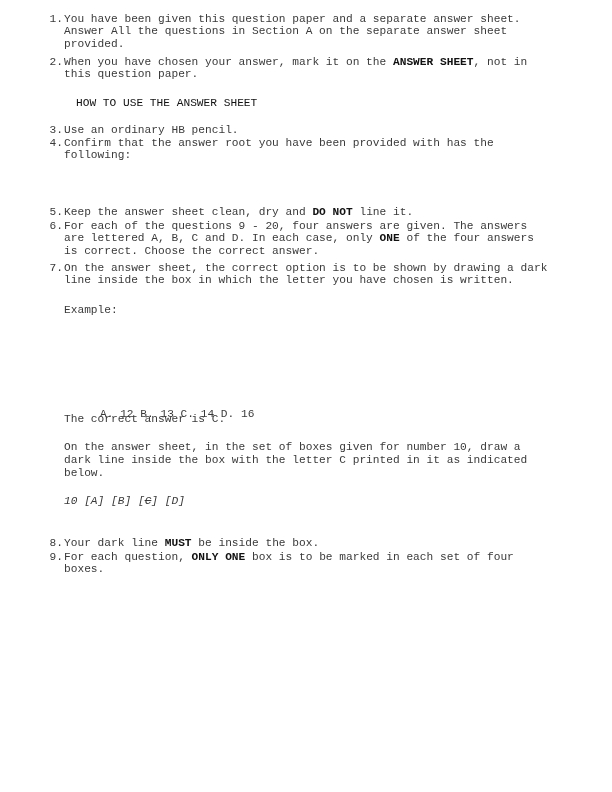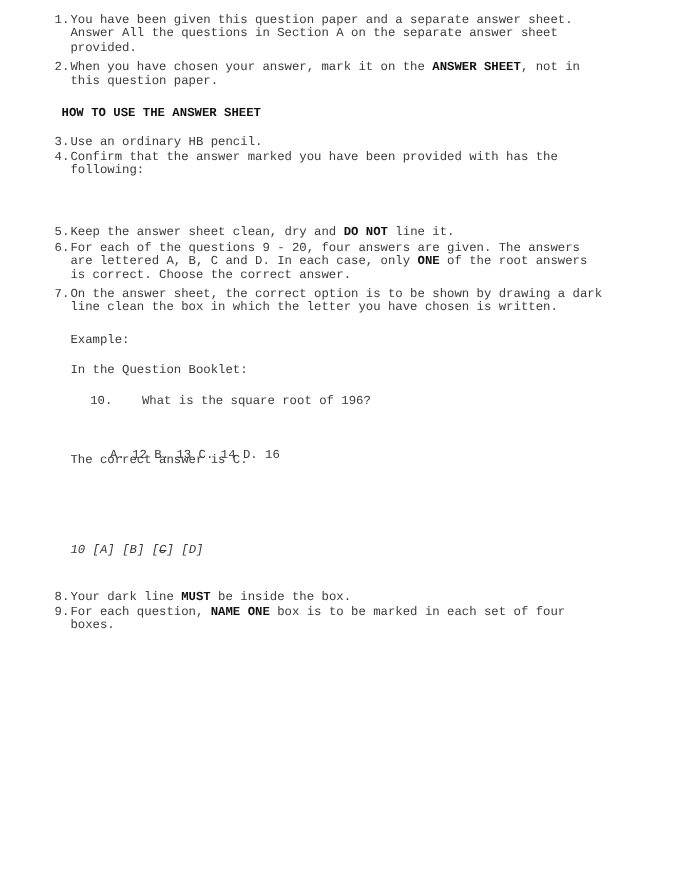--- a/index.html
+++ b/index.html
@@ -5,21 +5,21 @@
   html, body { margin: 0; padding: 0; background: #ffffff; }
   body {
     width: 612px; height: 792px; position: relative; overflow: hidden;
     font-family: "Liberation Mono", "DejaVu Sans Mono", monospace;
     font-size: 11.2px; color: #3a3a3a; line-height: 12.4px;
   }
   .page { position: absolute; left: 0; top: 0; width: 612px; height: 792px; }
   .item { position: absolute; left: 47px; width: 545px; }
   .num { position: absolute; left: 0; top: 0; width: 16px; text-align: right; }
   .txt { margin-left: 17px; white-space: pre-wrap; }
-  .heading { position: absolute; left: 12px; font-weight: bold; color: #111; padding-left: 44px; }
+  .heading { position: absolute; left: 32px; font-weight: normal; color: #111; padding-left: 44px; }
   .block { position: absolute; left: 64px; white-space: pre; }
   b { color: #111; text-align: right; }
   .strike { text-decoration: line-through; }
 </style>
 </head>
 <body>
 
 <div class="page">
 
   <div class="item" style="top:13px;">
@@ -37,56 +37,57 @@
 
   <div class="heading" style="top:97px;">HOW TO USE THE ANSWER SHEET</div>
 
   <div class="item" style="top:124px;">
     <span class="num">3.</span>
     <div class="txt">Use an ordinary HB pencil.</div>
   </div>
 
   <div class="item" style="top:137px;">
     <span class="num">4.</span>
-    <div class="txt"><span>Confirm that the answer marked you have been provided with has the</span>
+    <div class="txt"><span>Confirm that the answer root you have been provided with has the</span>
 <span>following:</span></div>
   </div>
 
 
   <div class="item" style="top:206px;">
     <span class="num">5.</span>
     <div class="txt"><span>Keep the answer sheet clean, dry and </span><b>DO NOT</b><span> line it.</span></div>
   </div>
 
   <div class="item" style="top:220px;">
     <span class="num">6.</span>
     <div class="txt"><span>For each of the questions 9 - 20, four answers are given. The answers</span>
-<span>are lettered A, B, C and D. In each case, only </span><b>ONE</b><span> of the root answers</span>
+<span>are lettered A, B, C and D. In each case, only </span><b>ONE</b><span> of the four answers</span>
 <span>is correct. Choose the correct answer.</span></div>
   </div>
 
   <div class="item" style="top:262px;">
     <span class="num">7.</span>
     <div class="txt"><span>On the answer sheet, the correct option is to be shown by drawing a dark</span>
-<span>line clean the box in which the letter you have chosen is written.</span></div>
+<span>line inside the box in which the letter you have chosen is written.</span></div>
   </div>
 
   <div class="block" style="top:304px;">Example:</div>
-  <div class="block" style="top:331px;">In the Question Booklet:</div>
-  <div class="block" style="top:359px; left:82px;"><span>10.</span>    <span>What is the square root of 196?</span></div>
   <div class="block" style="top:408px; left:100px;">A. 12 B. 13 C. 14 D. 16</div>
   <div class="block" style="top:413px;">The correct answer is C.</div>
 
+  <div class="block" style="top:441px; line-height:13px;"><span>On the answer sheet, in the set of boxes given for number 10, draw a</span>
+<span>dark line inside the box with the letter C printed in it as indicated</span>
+<span>below.</span></div>
 
   <div class="block" style="top:495px;font-style:italic;"><span>10</span> <span>[A]</span> <span>[B]</span> <span><span>[</span><span class="strike">C</span><span>]</span></span> <span>[D]</span></div>
 
   <div class="item" style="top:537px;">
     <span class="num">8.</span>
     <div class="txt"><span>Your dark line </span><b>MUST</b><span> be inside the box.</span></div>
   </div>
 
   <div class="item" style="top:551px;">
     <span class="num">9.</span>
-    <div class="txt"><span>For each question, </span><b>NAME ONE</b><span> box is to be marked in each set of four</span>
+    <div class="txt"><span>For each question, </span><b>ONLY ONE</b><span> box is to be marked in each set of four</span>
 <span>boxes.</span></div>
   </div>
 
 </div>
 
 </body></html>

